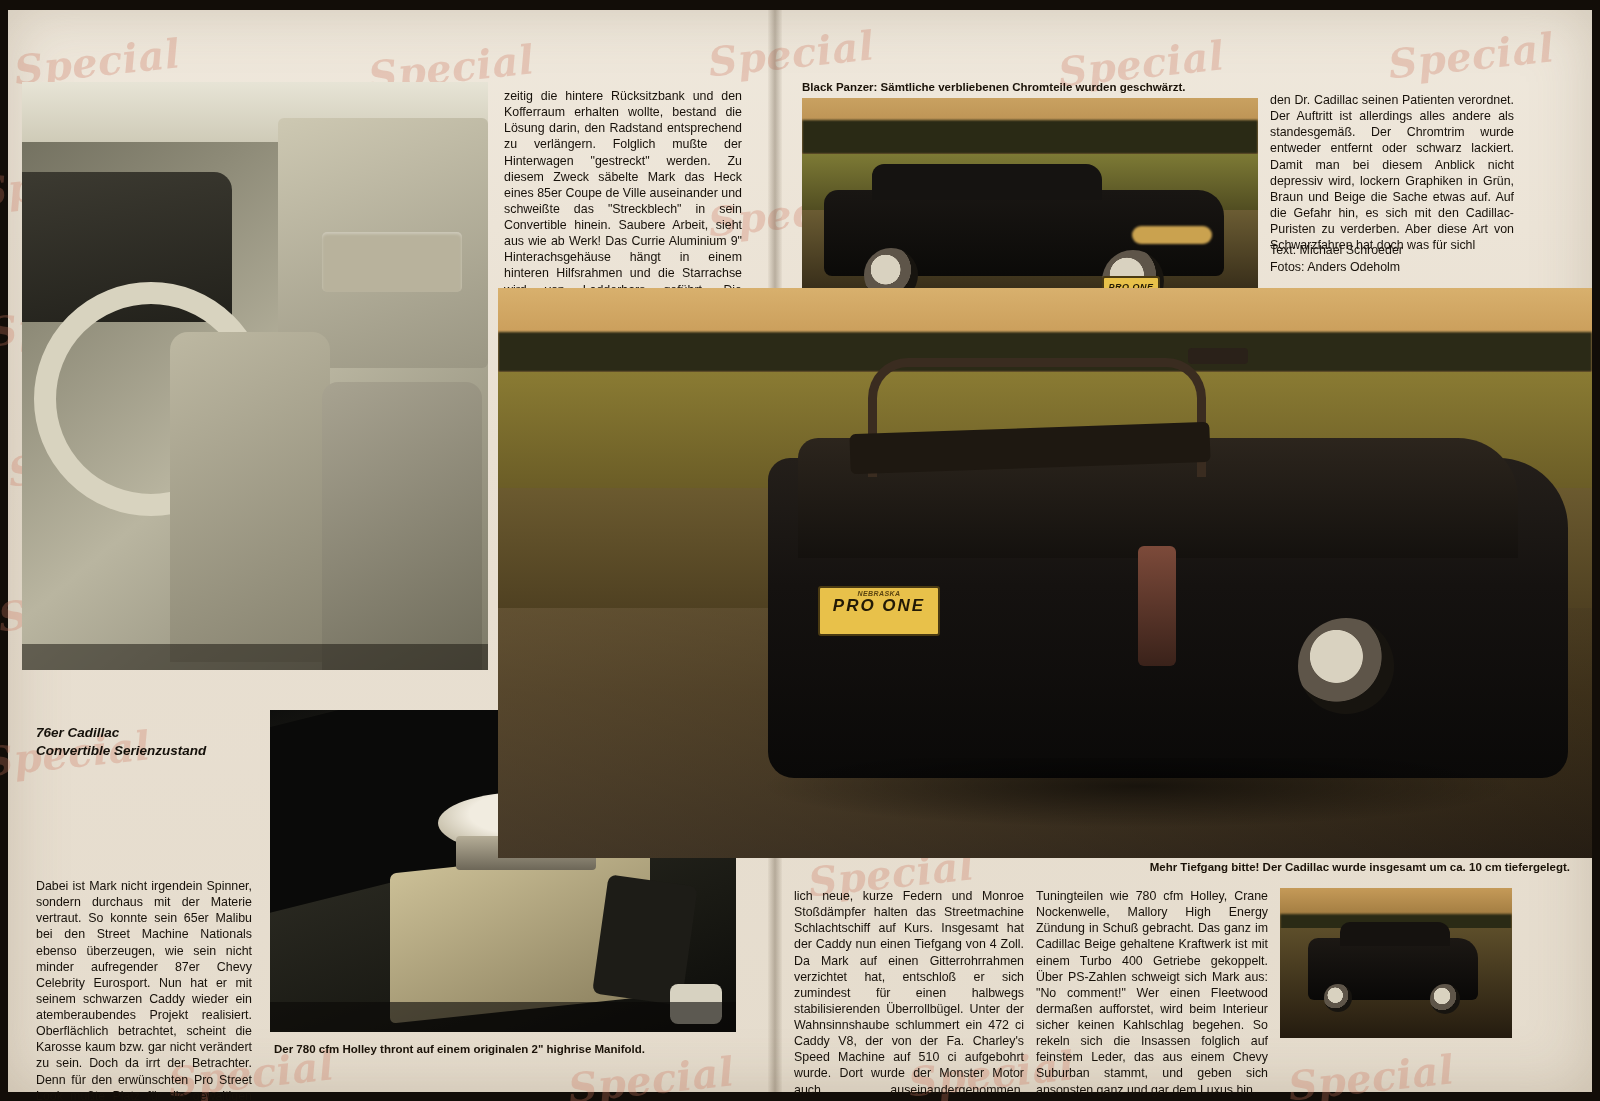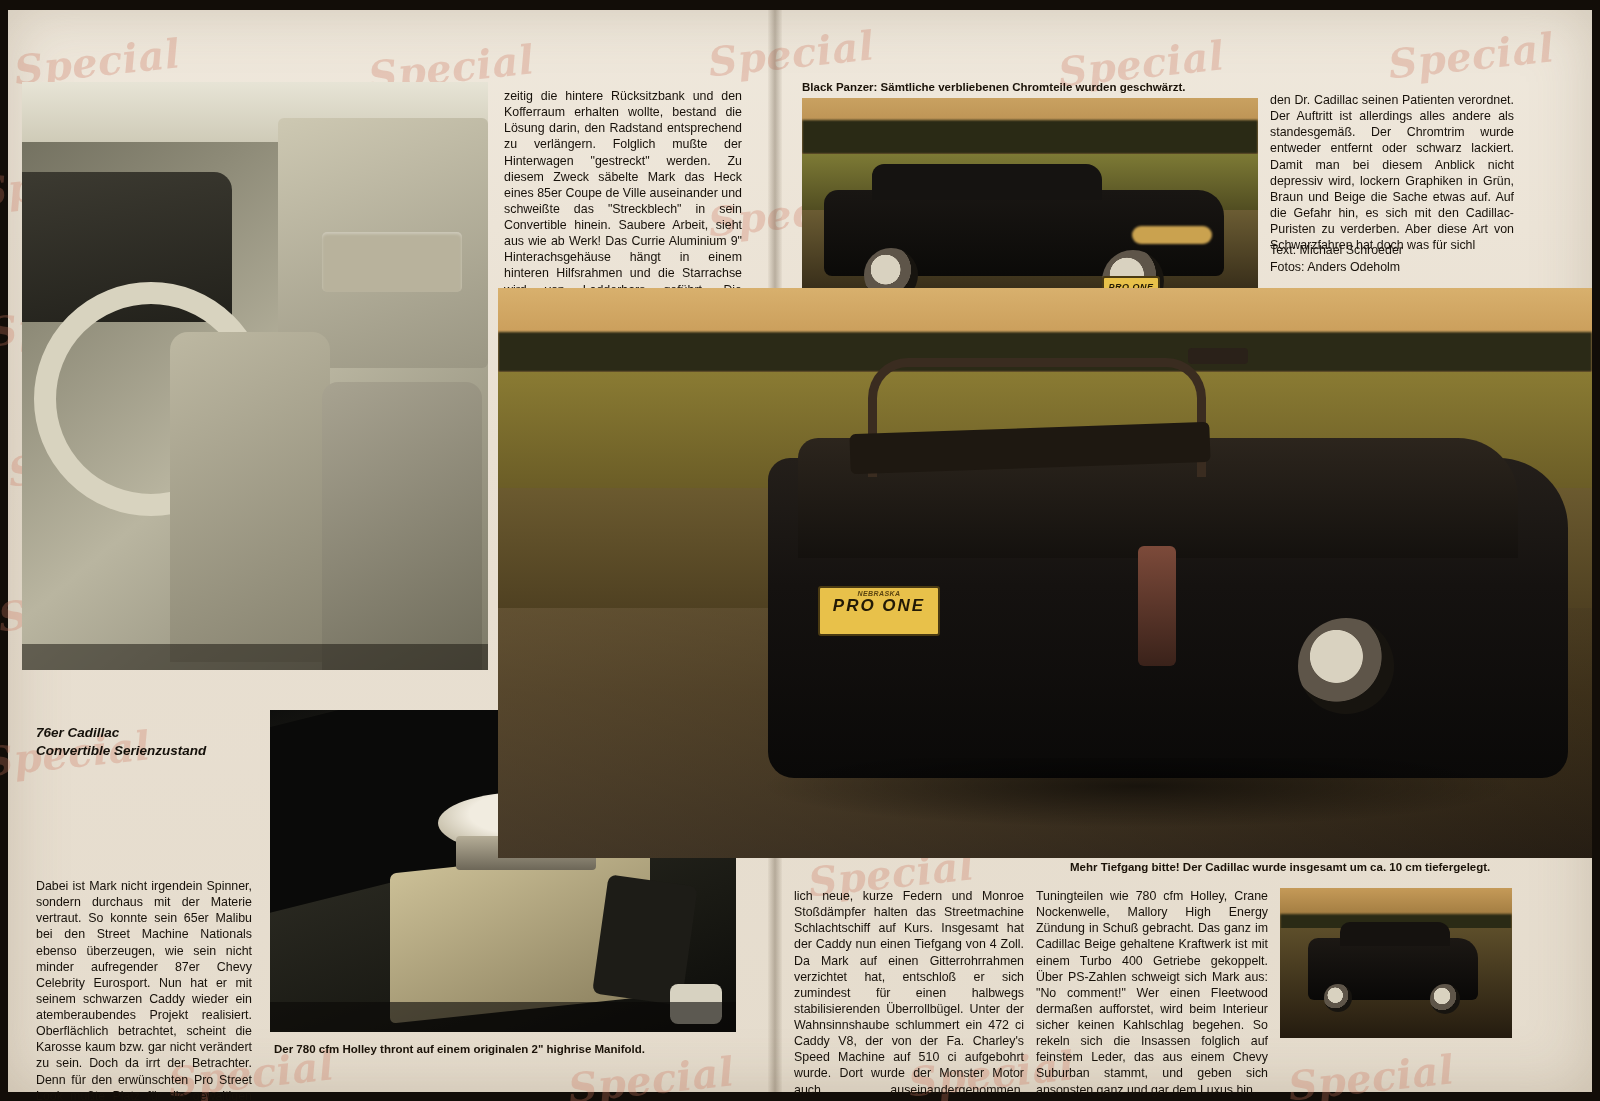--- a/index.html
+++ b/index.html
@@ -156,21 +156,21 @@
       <div class="chrome" style="left:640px;top:258px;width:38px;height:120px;background:linear-gradient(180deg,#7c4a3a,#3a221a);border-radius:6px;"></div>
       <div class="plate" style="left:320px;top:298px;width:118px;height:46px;">
         <span class="st">NEBRASKA</span>
         <span class="no">PRO ONE</span>
       </div>
       <div class="wheel" style="left:800px;top:330px;width:96px;height:96px;"></div>
       <div style="position:absolute;left:260px;top:470px;width:760px;height:70px;background:radial-gradient(ellipse at 50% 40%,rgba(0,0,0,.6),rgba(0,0,0,0) 70%);"></div>
       <div style="position:absolute;left:690px;top:60px;width:60px;height:16px;background:#2a2119;border-radius:4px;"></div>
     </div>
 
-    <div class="cap" style="left:1062px;top:850px;width:500px;">Mehr Tiefgang bitte! Der Cadillac wurde insgesamt um ca. 10 cm tiefergelegt.</div>
+    <div class="cap" style="left:1062px;top:850px;width:500px;text-align:right;">Mehr Tiefgang bitte! Der Cadillac wurde insgesamt um ca. 10 cm tiefergelegt.</div>
 
     <div class="photo dusk" style="left:1272px;top:878px;width:232px;height:150px;">
       <div style="position:absolute;left:0;right:0;top:0;height:44px;background:linear-gradient(180deg,#c59a58,#8c6a33);"></div>
       <div class="treeline" style="top:26px;height:22px;"></div>
       <div style="position:absolute;left:0;right:0;bottom:0;height:110px;background:linear-gradient(180deg,#5d4e2a,#241b0f);"></div>
       <div class="carbody" style="left:28px;top:50px;width:170px;height:62px;border-radius:10px 20px 6px 6px;background:linear-gradient(180deg,#1c1814,#090807);"></div>
       <div style="position:absolute;left:60px;top:34px;width:110px;height:24px;background:#15120f;border-radius:10px 12px 0 0;"></div>
       <div class="wheel" style="left:44px;top:96px;width:28px;height:28px;"></div>
       <div class="wheel" style="left:150px;top:96px;width:30px;height:30px;"></div>
     </div>

